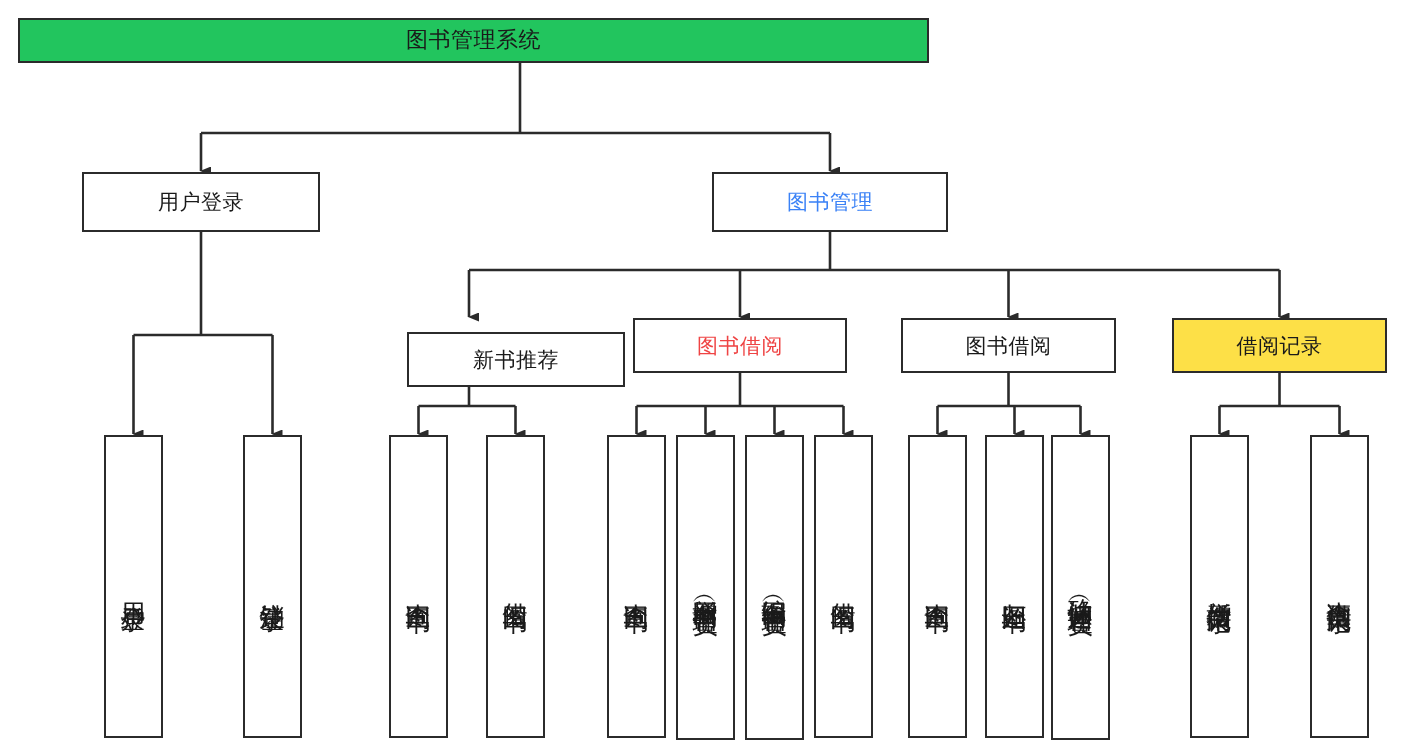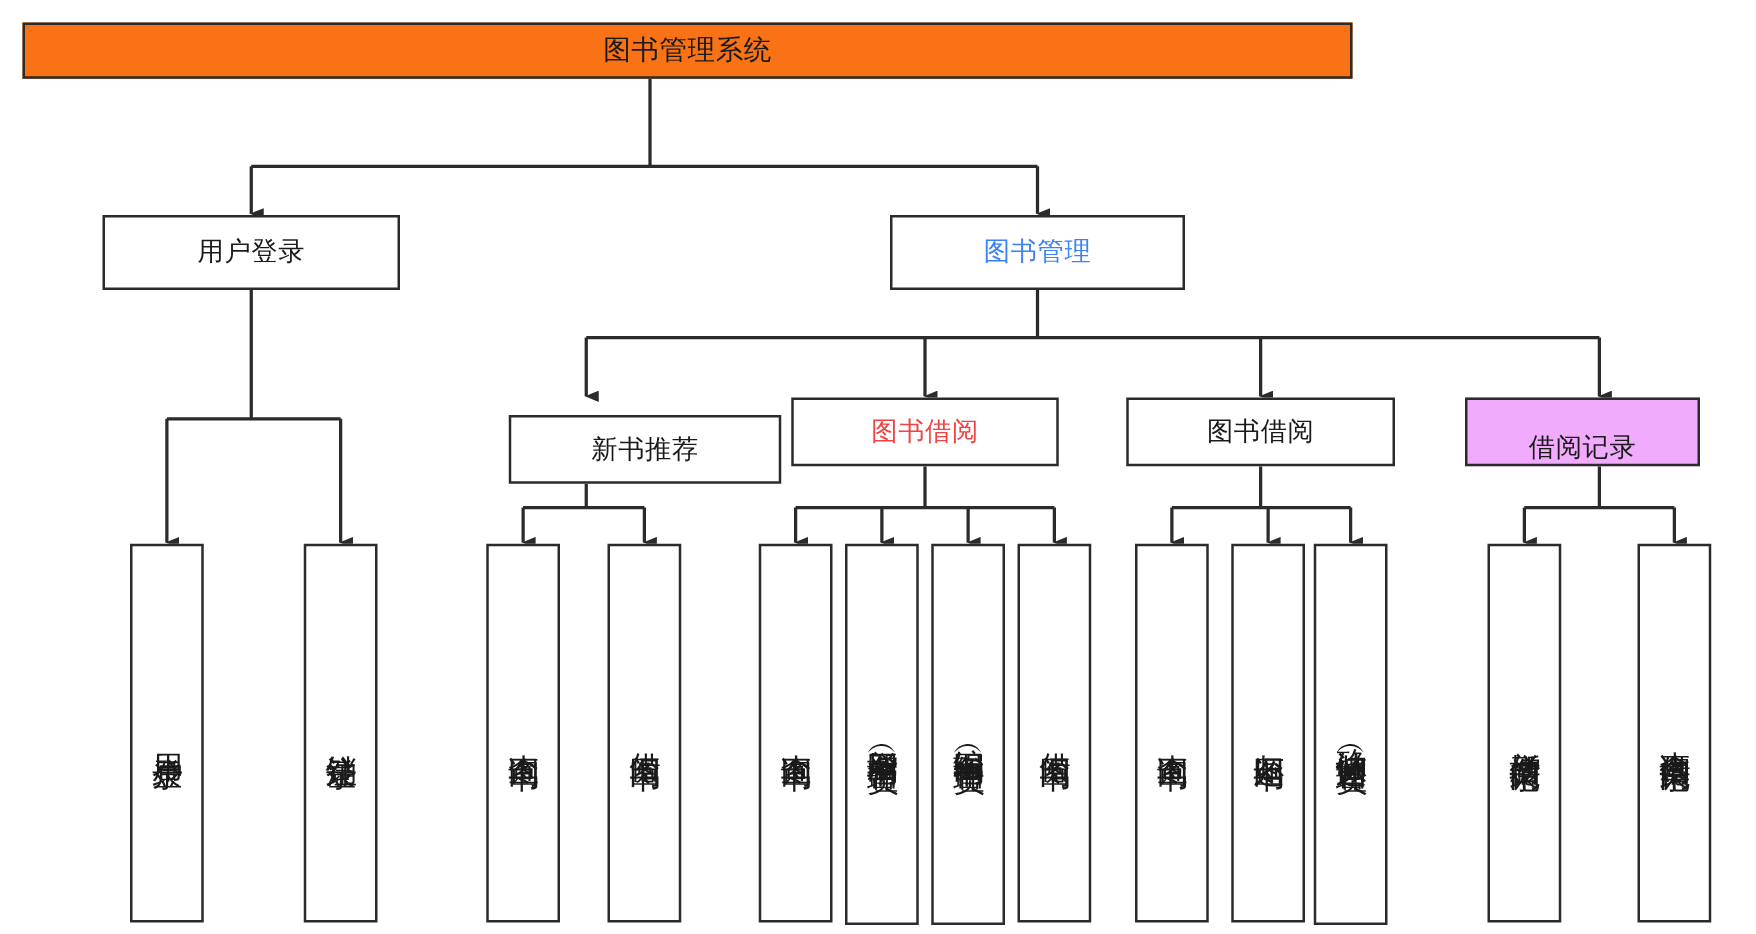--- a/index.html
+++ b/index.html
@@ -105,39 +105,39 @@
         <line x1="1014.5" y1="406" x2="1014.5" y2="434" marker-end="url(#arrowhead)"></line>
         <line x1="1080.5" y1="406" x2="1080.5" y2="434" marker-end="url(#arrowhead)"></line>
         <line x1="1279.5" y1="373" x2="1279.5" y2="406"></line>
         <line x1="1219.5" y1="406" x2="1339.5" y2="406"></line>
         <line x1="1219.5" y1="406" x2="1219.5" y2="434" marker-end="url(#arrowhead)"></line>
         <line x1="1339.5" y1="406" x2="1339.5" y2="434" marker-end="url(#arrowhead)"></line>
       </g>
   </svg>
 
   <div id="node-layer">
-      <div class="node-box root" style="left: 18px; top: 18px; width: 1064px; height: 45px; border-color: rgb(43, 43, 43); background: #f97316;">
+      <div class="node-box root" style="left: 18px; top: 18px; width: 911px; height: 45px; border-color: rgb(43, 43, 43); background: #22c55e;">
         <span class="node-label" style="color: rgb(26, 26, 26);">图书管理系统</span>
       </div>
       <div class="node-box level2" style="left: 82px; top: 172px; width: 238px; height: 60px; border-color: rgb(43, 43, 43); background: rgb(255, 255, 255);">
         <span class="node-label" style="color: rgb(26, 26, 26);">用户登录</span>
       </div>
       <div class="node-box level2" style="left: 712px; top: 172px; width: 236px; height: 60px; border-color: rgb(43, 43, 43); background: rgb(255, 255, 255);">
         <span class="node-label" style="color: #3b82f6;">图书管理</span>
       </div>
       <div class="node-box level3" style="left: 360px; top: 332px; width: 218px; height: 55px; border-color: rgb(43, 43, 43); background: rgb(255, 255, 255); margin-left: 47px;">
         <span class="node-label" style="color: rgb(26, 26, 26);">新书推荐</span>
       </div>
       <div class="node-box level3" style="left: 633px; top: 318px; width: 214px; height: 55px; border-color: rgb(43, 43, 43); background: rgb(255, 255, 255);">
         <span class="node-label" style="color: #ef4444;">图书借阅</span>
       </div>
       <div class="node-box level3" style="left: 901px; top: 318px; width: 215px; height: 55px; border-color: rgb(43, 43, 43); background: rgb(255, 255, 255);">
         <span class="node-label" style="color: rgb(26, 26, 26);">图书借阅</span>
       </div>
-      <div class="node-box level3" style="left: 1172px; top: 318px; width: 188px; height: 55px; border-color: rgb(43, 43, 43); background: #f0abfc; align-items: flex-end;">
+      <div class="node-box level3" style="left: 1172px; top: 318px; width: 215px; height: 55px; border-color: rgb(43, 43, 43); background: #fde047;">
         <span class="node-label" style="color: rgb(26, 26, 26);">借阅记录</span>
       </div>
       <div class="node-box leaf" style="left: 104px; top: 435px; width: 59px; height: 303px; border-color: rgb(43, 43, 43); background: rgb(255, 255, 255);">
         <span class="node-label" style="color: rgb(26, 26, 26);">用户登录</span>
       </div>
       <div class="node-box leaf" style="left: 243px; top: 435px; width: 59px; height: 303px; border-color: rgb(43, 43, 43); background: rgb(255, 255, 255);">
         <span class="node-label" style="color: rgb(26, 26, 26);">注销登录</span>
       </div>
       <div class="node-box leaf" style="left: 389px; top: 435px; width: 59px; height: 303px; border-color: rgb(43, 43, 43); background: rgb(255, 255, 255);">
         <span class="node-label" style="color: rgb(26, 26, 26);">查询图书</span>

